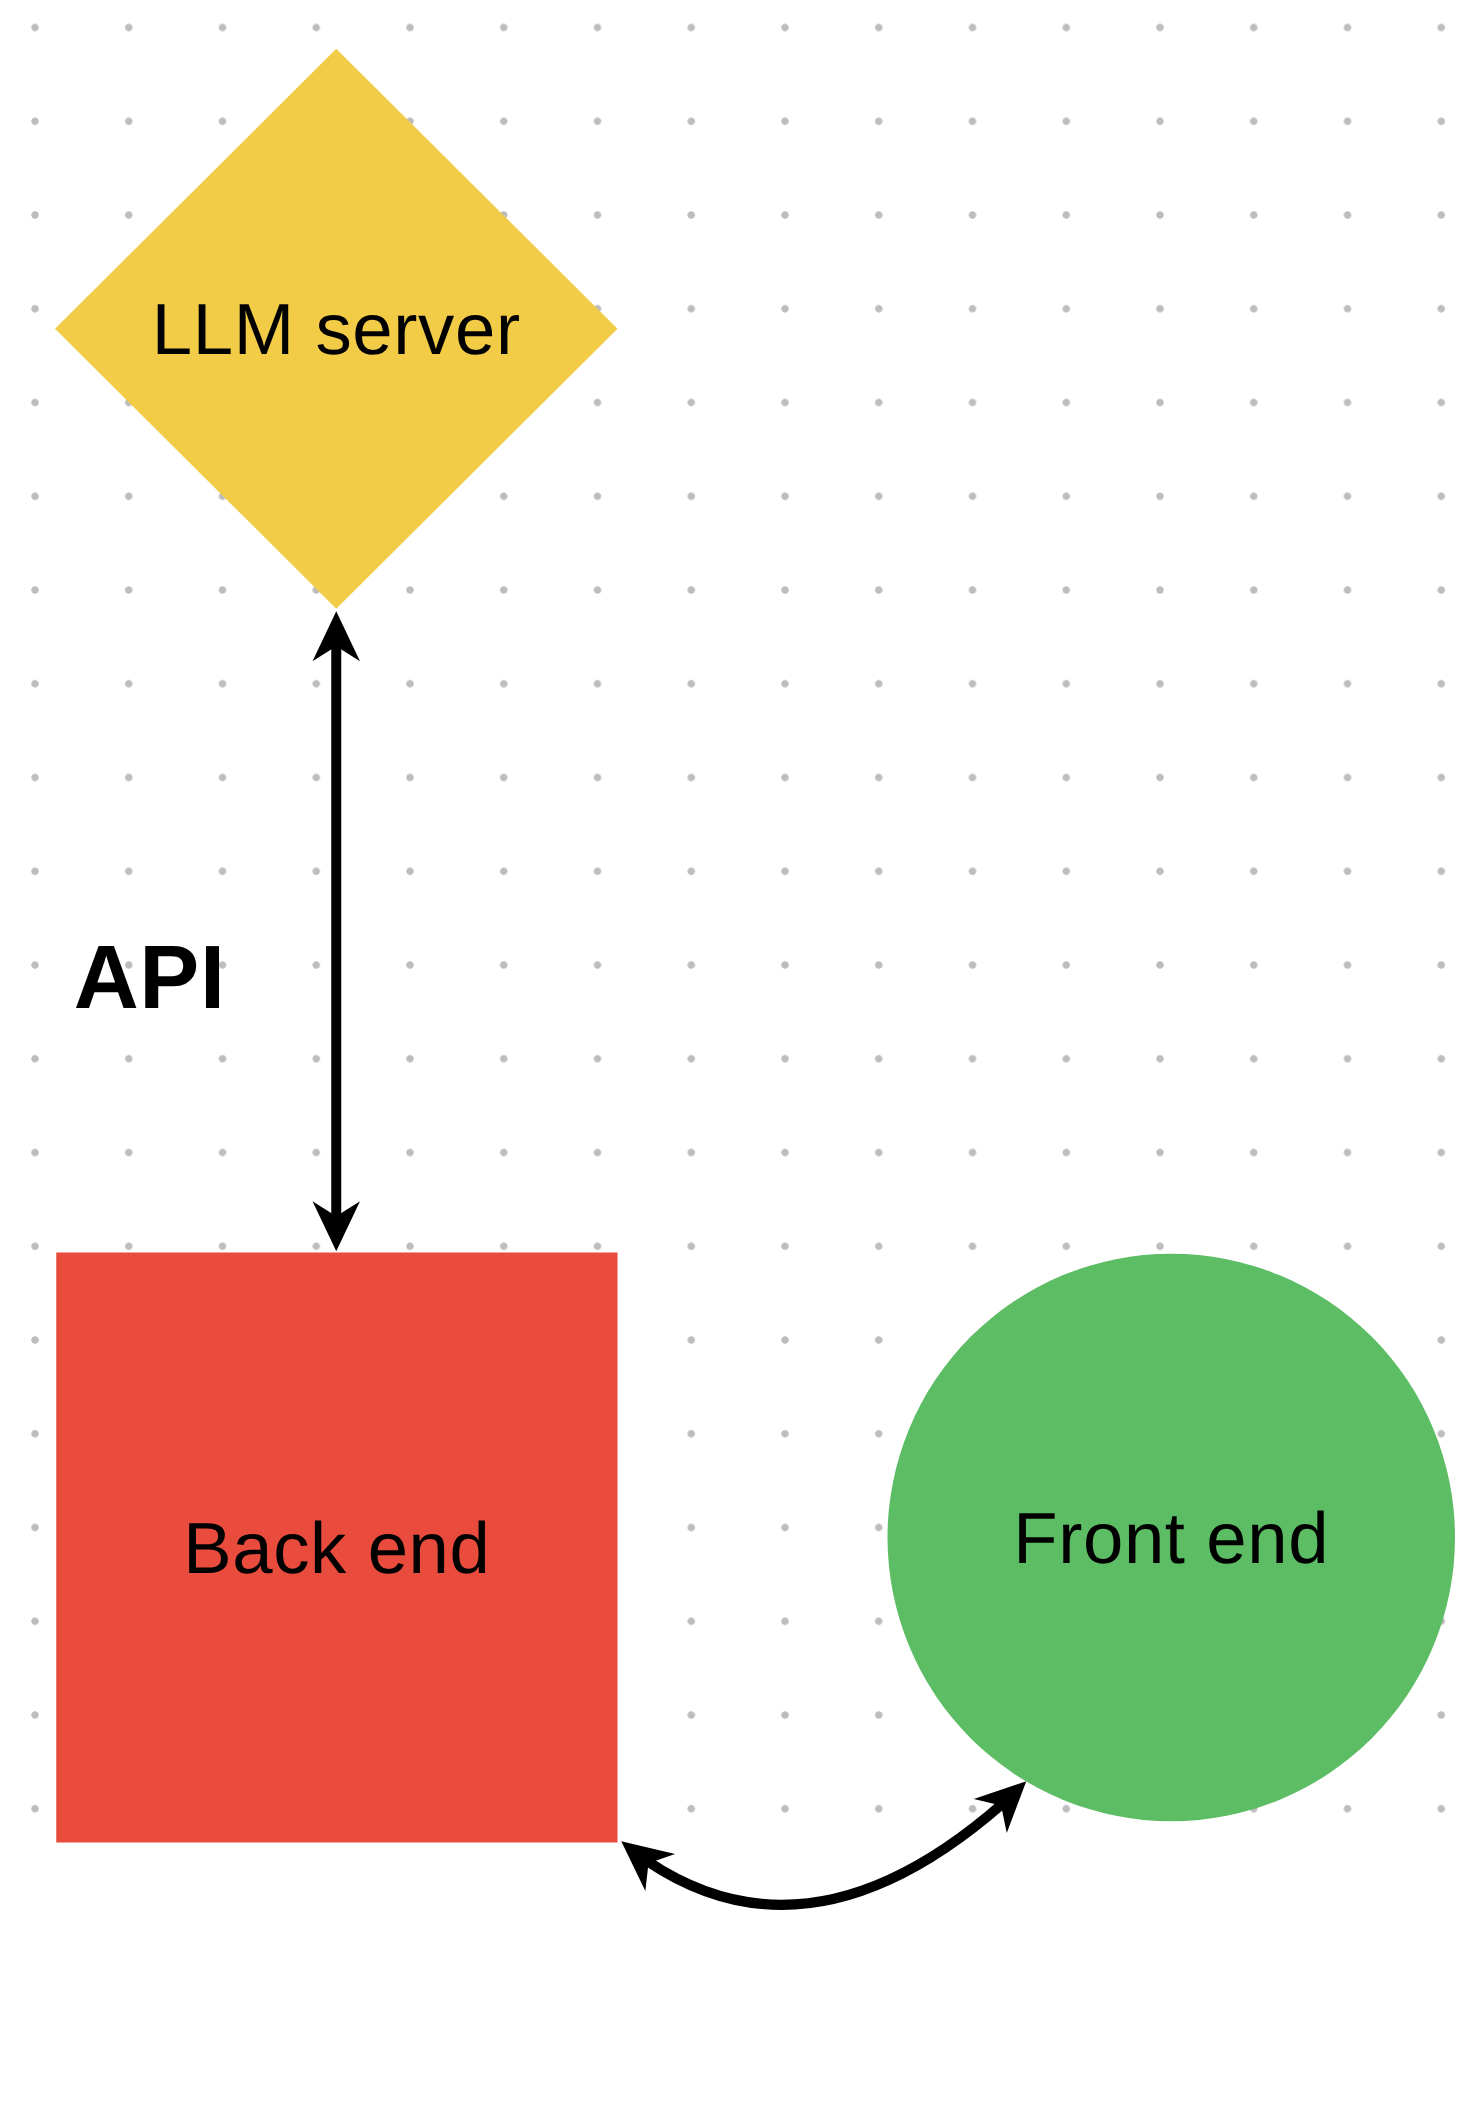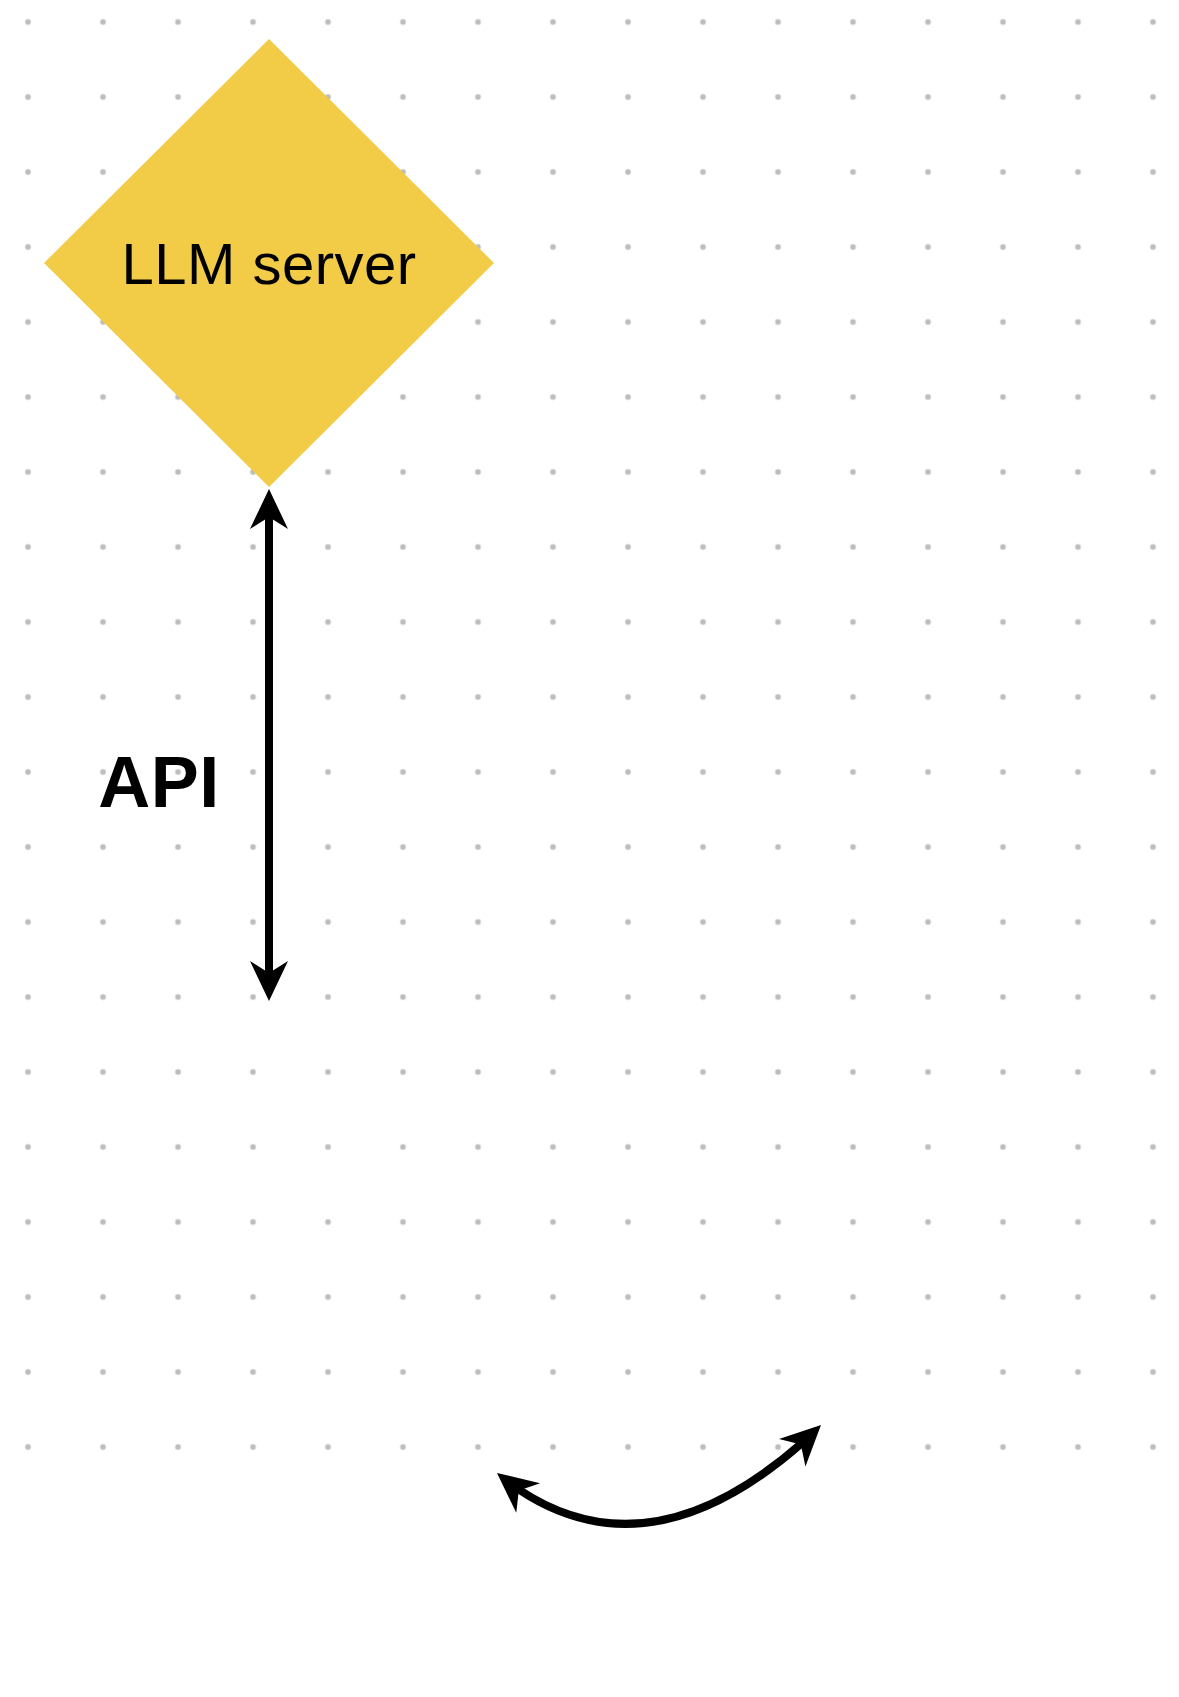--- a/index.html
+++ b/index.html
@@ -47,21 +47,20 @@
     stroke: var(--color-arrow, #000000);
     stroke-width: 8;
     fill: none;
   }
   .edge-head {
     fill: var(--color-arrow, #000000);
     stroke: none;
   }
   .edge-label {
     position: absolute;
-    text-align: center;
     color: var(--color-label_text, #000000);
     font-size: 72px;
     font-weight: 700;
     line-height: 72px;
     letter-spacing: 0.5px;
   }
   .edge-label-api   { left: 59px;  top: 746px;  width: 200px; }
   .edge-label-webrtc{ left: 455px; top: 1566px; width: 400px; }
 </style>
 </head>
@@ -81,17 +80,23 @@
       <path class="edge-stroke" d="M 518 1489 Q 649 1577 802 1443"></path>
       <path class="edge-head" d="M 0 0 L -40 -19 L -28 0 L -40 19 Z" transform="translate(497,1473) rotate(-141.2)"></path>
       <path class="edge-head" d="M 0 0 L -40 -19 L -28 0 L -40 19 Z" transform="translate(821,1425) rotate(-44)"></path>
     </g>
   </svg>
 
   <div class="node node-diamond">
     <span>LLM server</span>
   </div>
 
+  <div class="node node-square">
+    <span>Back end</span>
+  </div>
 
+  <div class="node node-circle">
+    <span>Front end</span>
+  </div>
 
   <div class="edge-label edge-label-api">API</div>
 
 </div>
 
 </body></html>

